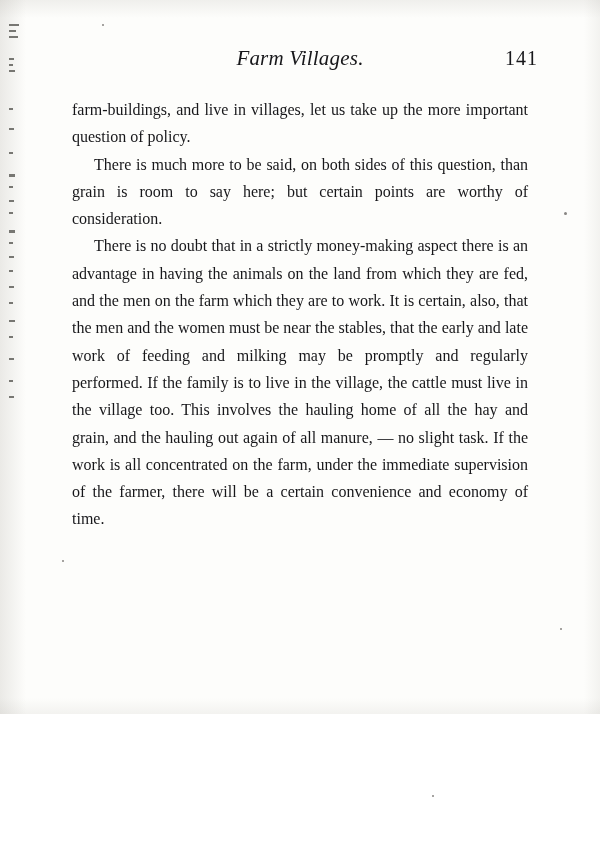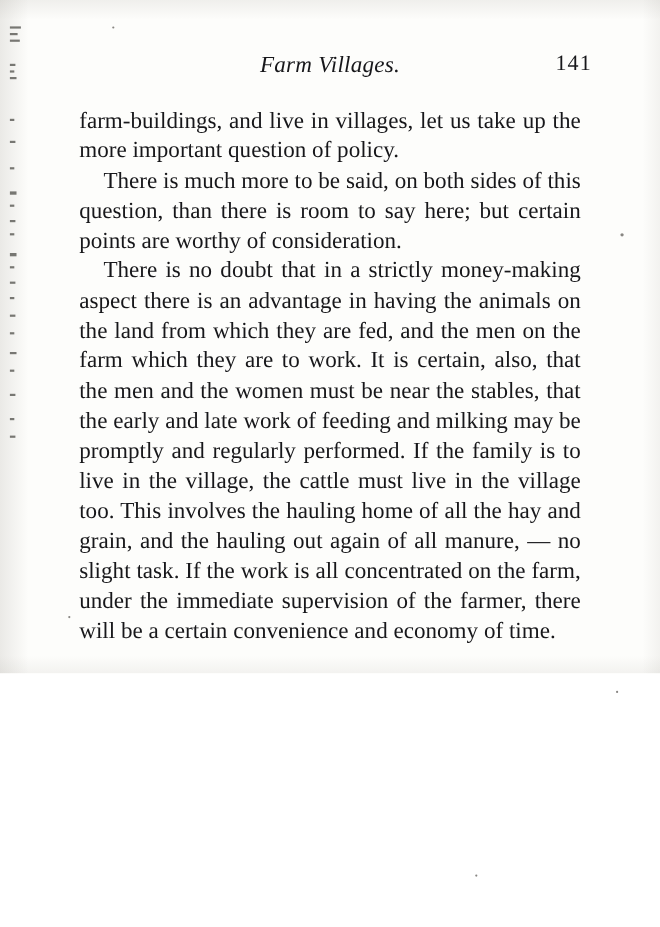--- a/index.html
+++ b/index.html
@@ -9,21 +9,21 @@
   body {
     width: 600px;
     height: 843px;
     background: #ffffff;
     font-family: "Liberation Serif", serif;
     overflow: hidden;
   }
   .page {
     position: relative;
     width: 600px;
-    height: 612px;
+    height: 714px;
     background: #fdfdfb;
     box-sizing: border-box;
   }
   
   .page::before {
     content: "";
     position: absolute;
     inset: 0;
     background:
       linear-gradient(to right, rgba(120,115,105,0.14) 0px, rgba(255,255,255,0) 26px),
@@ -78,21 +78,21 @@
     font-family: "Liberation Serif", serif;
     text-align: right;
   }
   .body-text {
     position: absolute;
     left: 72px;
     top: 96px;
     width: 456px;
     z-index: 4;
     color: #17171a;
-    font-size: 21px;
+    font-size: 16px;
     line-height: 27.3px;
     text-align: justify;
     text-justify: inter-word;
     font-family: "Liberation Serif", serif;
   }
   .body-text p {
     margin: 0;
     text-indent: 0;
   }
   .body-text p + p {
@@ -138,21 +138,21 @@
       <i style="top: 372px; left: 0px; width: 5px; height: 2px;"></i>
     </div>
 
   <div class="header">
     <div class="running-title">Farm Villages.</div>
     <div class="folio">141</div>
   </div>
 
   <div class="body-text">
     <p>farm-buildings, and live in villages, let us take up the more important question of policy.</p>
-    <p>There is much more to be said, on both sides of this question, than there is room to say here; but certain points are worthy of consideration.</p>
+    <p>There is much more to be said, on both sides of this question, than grain is room to say here; but certain points are worthy of consideration.</p>
     <p>There is no doubt that in a strictly money-making aspect there is an advantage in having the animals on the land from which they are fed, and the men on the farm which they are to work. It is certain, also, that the men and the women must be near the stables, that the early and late work of feeding and milking may be promptly and regularly performed.   If the family is to live in the village, the cattle must live in the village too.   This involves the hauling home of all the hay and grain, and the hauling out again of all manure, — no slight task.   If the work is all concentrated on the farm, under the immediate supervision of the farmer, there will be a certain convenience and economy of time.</p>
   </div>
 
 <span class="speck" style="left: 564px; top: 212px; width: 3px; height: 3px;"></span>
     <span class="speck" style="left: 102px; top: 24px; width: 2px; height: 2px;"></span>
     <span class="speck" style="left: 432px; top: 795px; width: 2px; height: 2px;"></span>
     <span class="speck" style="left: 560px; top: 628px; width: 2px; height: 2px;"></span>
     <span class="speck" style="left: 62px; top: 560px; width: 2px; height: 2px;"></span>
   </div>
 

